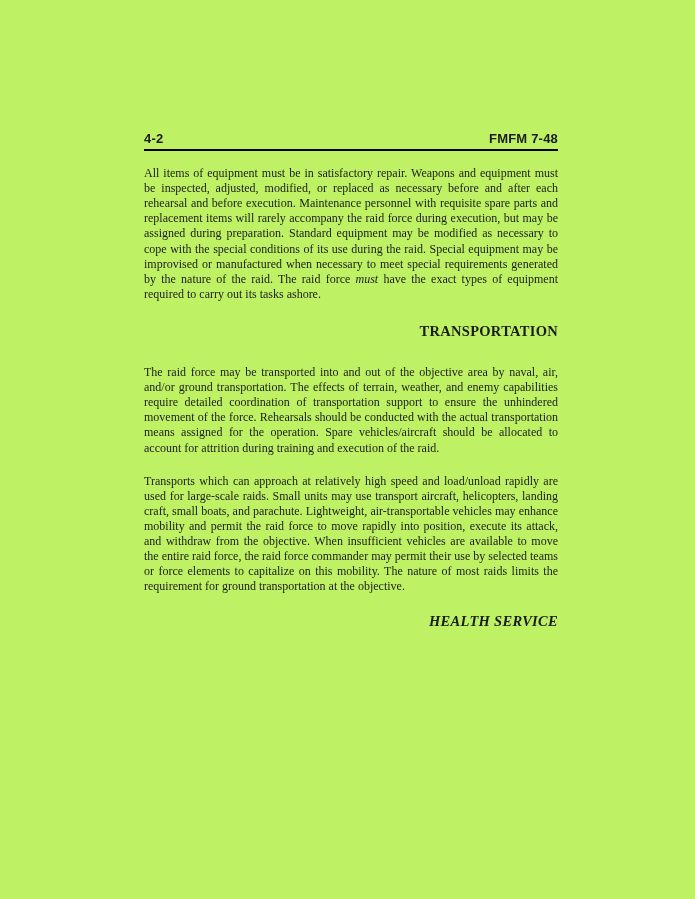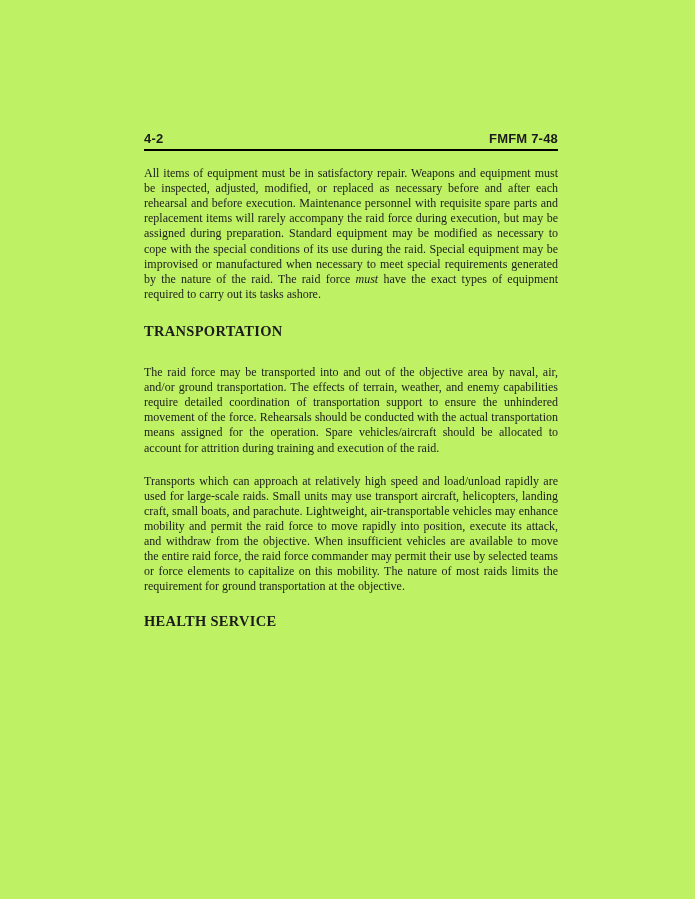--- a/index.html
+++ b/index.html
@@ -44,29 +44,30 @@
     text-align: justify;
     font-size: 12px;
     line-height: 1.26;
     margin: 0 0 18px 0;
     color: #1c1c1c;
   }
   .first-para {
     margin-top: 15px;
   }
   .heading {
-    text-align: left;
+    text-align: right;
     font-weight: bold;
     font-size: 14.5px;
     letter-spacing: 0.3px;
     margin: 21px 0 25px 0;
     color: #1c1c1c;
   }
   .heading-bottom {
     margin: 12px 0 0 0;
+    font-style: italic;
   }
   em.emph {
     font-style: italic;
   }
 </style>
 </head>
 <body>
 
 <div class="page">
   <div class="content">

